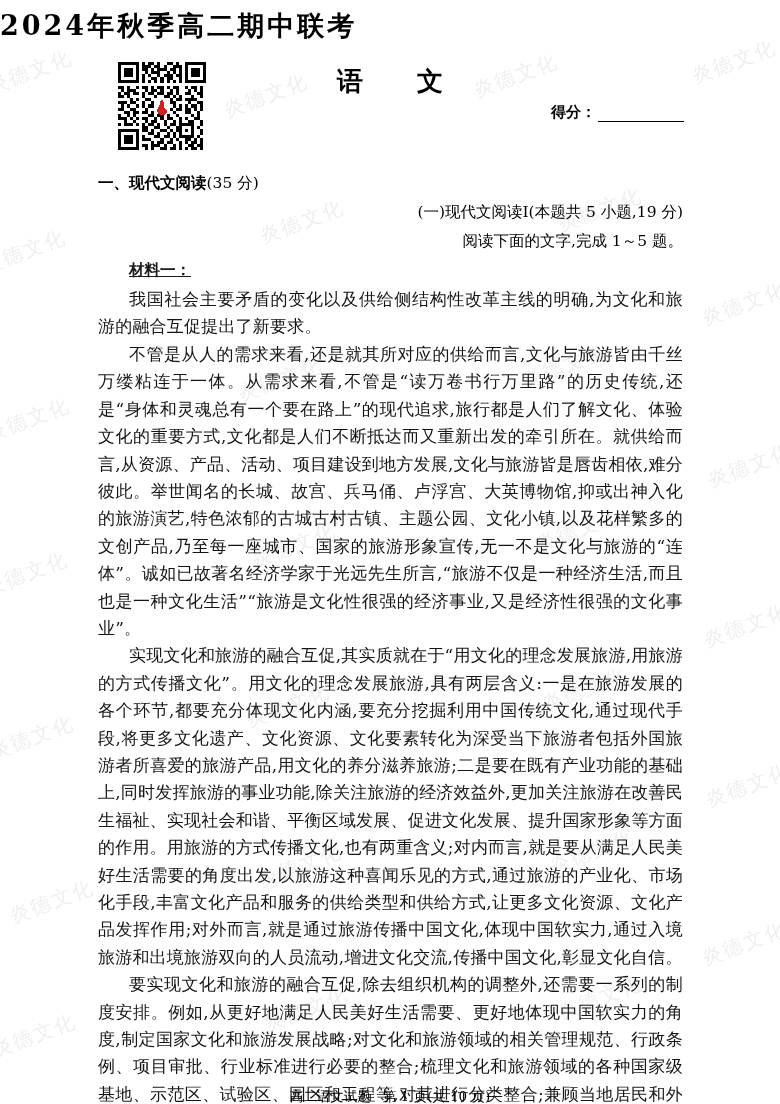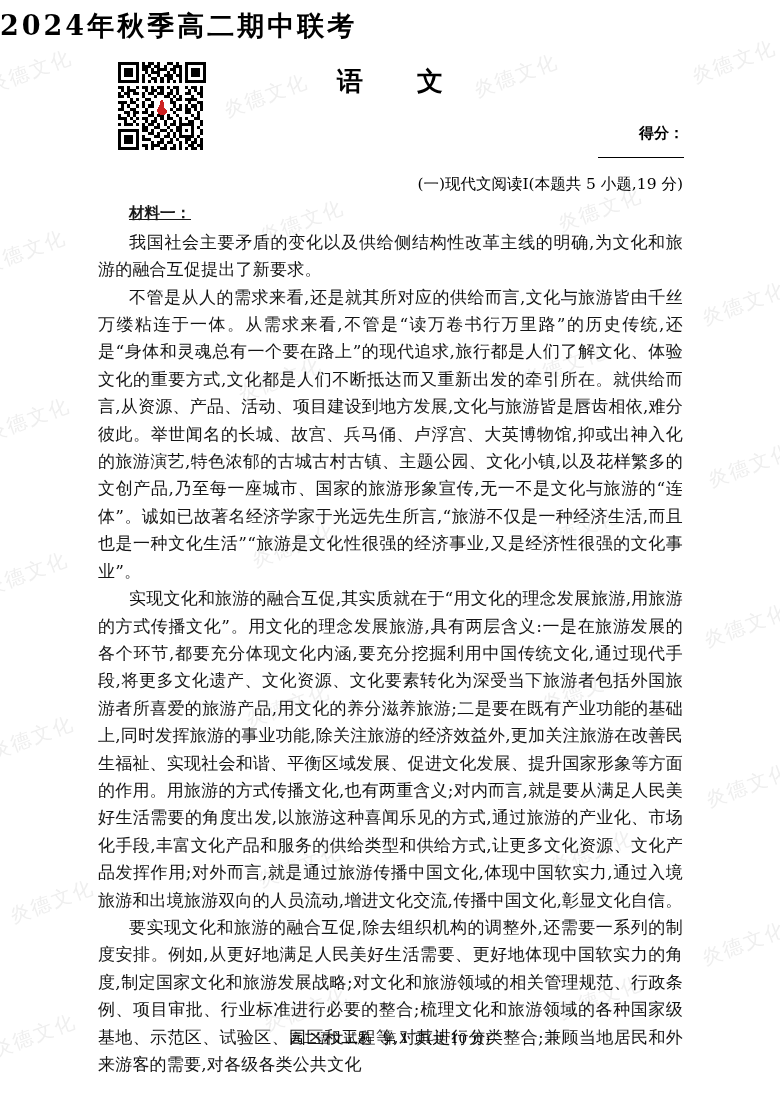--- a/index.html
+++ b/index.html
@@ -78,28 +78,27 @@
     font-family: "DejaVu Sans", "Liberation Sans", sans-serif;
     font-weight: bold;
     font-size: 26px;
     letter-spacing: 14px;
     text-indent: 14px;
     color: #000;
   }
   .score-box {
     position: absolute;
     right: 96px;
-    top: 80px;
+    top: 59px;
     font-family: "DejaVu Serif", "Liberation Serif", serif;
     font-size: 15px;
     font-weight: bold;
     color: #000;
     display: flex;
     align-items: flex-end;
-    flex-direction: column;
   }
   .score-label { white-space: nowrap; }
   .score-line {
     display: inline-block;
     width: 86px;
     border-bottom: 1.4px solid #000;
     height: 14px;
     margin-left: 2px;
   }
 
@@ -452,23 +451,25 @@
 
       <div class="score-box">
         <span class="score-label">得分：</span>
         <span class="score-line"></span>
       </div>
     </div>
 
 
     <div class="body-wrap">
 
+      <p class="sec-head"><b>一、</b><b>现代文阅读</b><span>(35 分)</span></p>
 
       <p class="sub-head">(一)现代文阅读Ⅰ(本题共 5 小题,19 分)</p>
 
+      <p class="sub-head">阅读下面的文字,完成 1～5 题。</p>
 
       <p class="material-label">材料一：</p>
 
       <p class="para">我国社会主要矛盾的变化以及供给侧结构性改革主线的明确,为文化和旅游的融合互促提出了新要求。</p>
       <p class="para">不管是从人的需求来看,还是就其所对应的供给而言,文化与旅游皆由千丝万缕粘连于一体。从需求来看,不管是“读万卷书行万里路”的历史传统,还是“身体和灵魂总有一个要在路上”的现代追求,旅行都是人们了解文化、体验文化的重要方式,文化都是人们不断抵达而又重新出发的牵引所在。就供给而言,从资源、产品、活动、项目建设到地方发展,文化与旅游皆是唇齿相依,难分彼此。举世闻名的长城、故宫、兵马俑、卢浮宫、大英博物馆,抑或出神入化的旅游演艺,特色浓郁的古城古村古镇、主题公园、文化小镇,以及花样繁多的文创产品,乃至每一座城市、国家的旅游形象宣传,无一不是文化与旅游的“连体”。诚如已故著名经济学家于光远先生所言,“旅游不仅是一种经济生活,而且也是一种文化生活”“旅游是文化性很强的经济事业,又是经济性很强的文化事业”。</p>
       <p class="para">实现文化和旅游的融合互促,其实质就在于“用文化的理念发展旅游,用旅游的方式传播文化”。用文化的理念发展旅游,具有两层含义:一是在旅游发展的各个环节,都要充分体现文化内涵,要充分挖掘利用中国传统文化,通过现代手段,将更多文化遗产、文化资源、文化要素转化为深受当下旅游者包括外国旅游者所喜爱的旅游产品,用文化的养分滋养旅游;二是要在既有产业功能的基础上,同时发挥旅游的事业功能,除关注旅游的经济效益外,更加关注旅游在改善民生福祉、实现社会和谐、平衡区域发展、促进文化发展、提升国家形象等方面的作用。用旅游的方式传播文化,也有两重含义;对内而言,就是要从满足人民美好生活需要的角度出发,以旅游这种喜闻乐见的方式,通过旅游的产业化、市场化手段,丰富文化产品和服务的供给类型和供给方式,让更多文化资源、文化产品发挥作用;对外而言,就是通过旅游传播中国文化,体现中国软实力,通过入境旅游和出境旅游双向的人员流动,增进文化交流,传播中国文化,彰显文化自信。</p>
       <p class="para">要实现文化和旅游的融合互促,除去组织机构的调整外,还需要一系列的制度安排。例如,从更好地满足人民美好生活需要、更好地体现中国软实力的角度,制定国家文化和旅游发展战略;对文化和旅游领域的相关管理规范、行政条例、项目审批、行业标准进行必要的整合;梳理文化和旅游领域的各种国家级基地、示范区、试验区、园区和工程等,对其进行分类整合;兼顾当地居民和外来游客的需要,对各级各类公共文化</p>
 
     </div>
 

